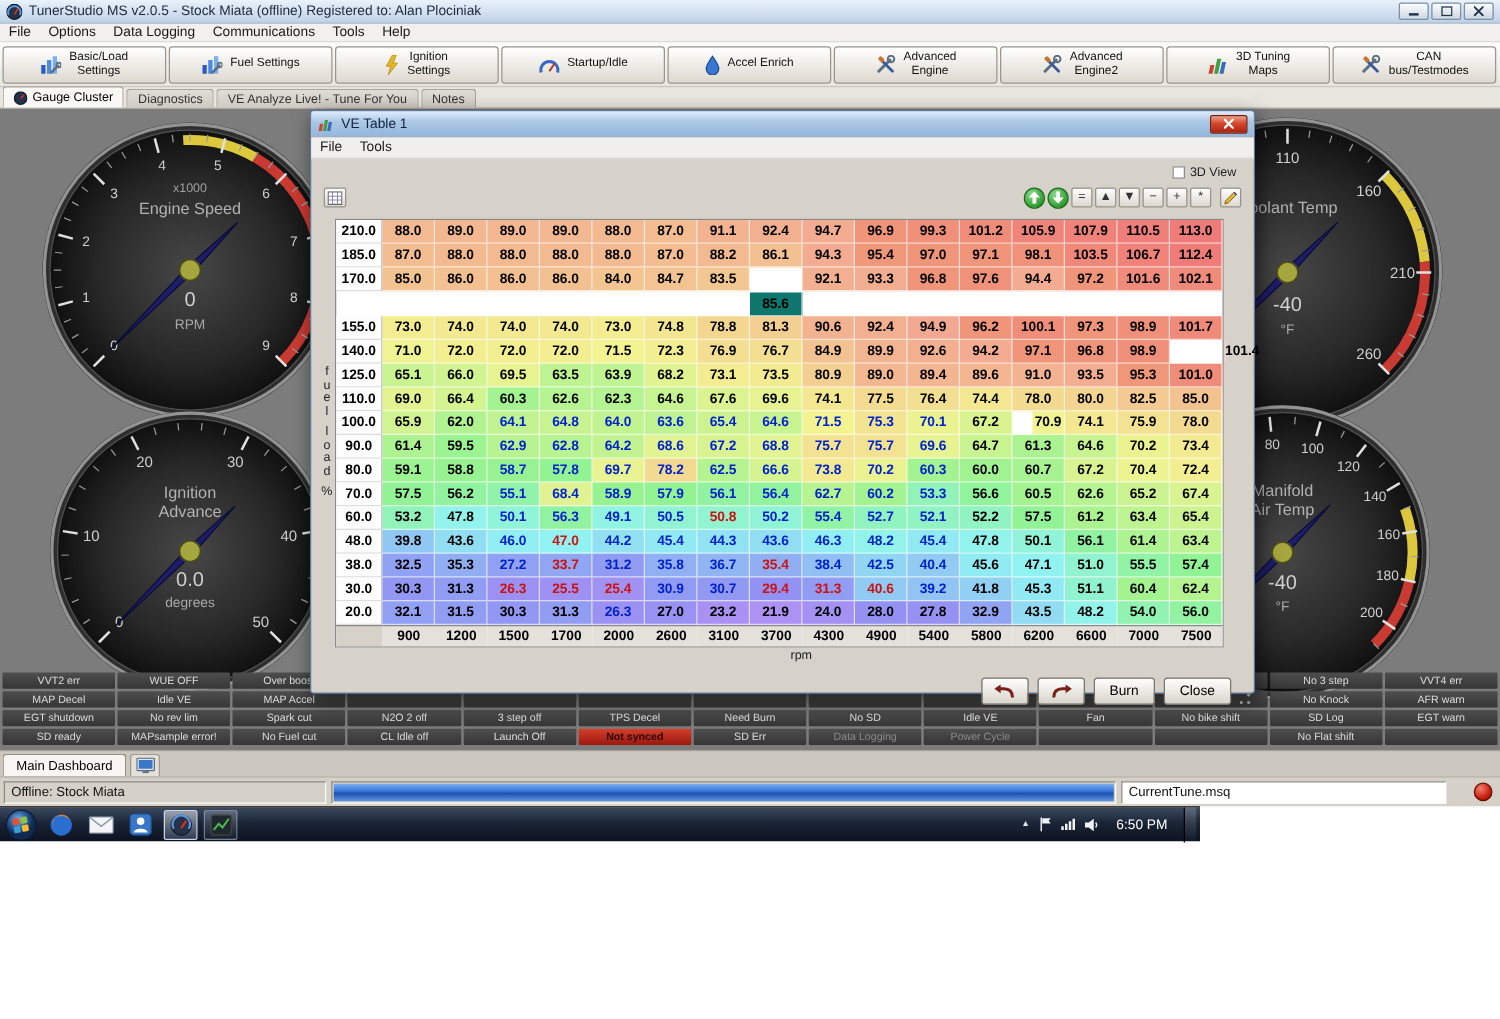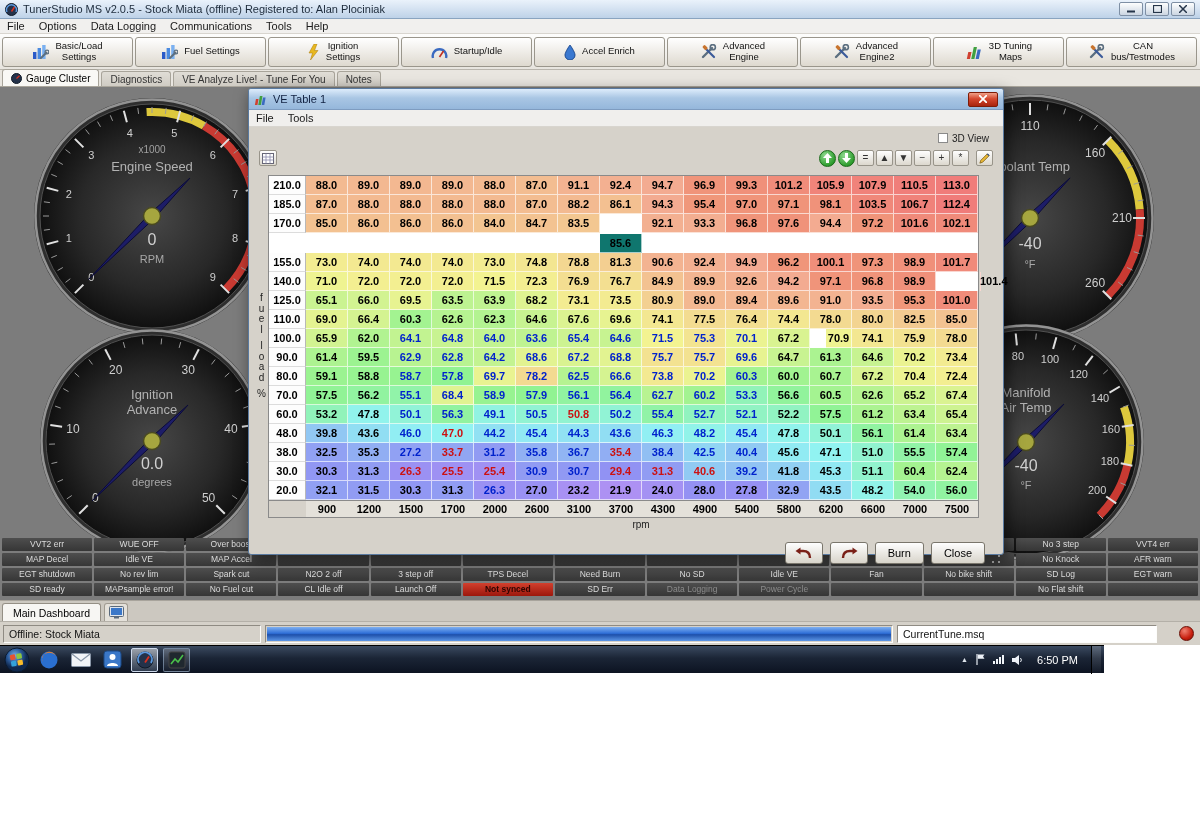--- a/index.html
+++ b/index.html
@@ -34,21 +34,21 @@
 #dash-tabs{position:absolute;top:600px;left:0;width:1200px;height:21px;background:#ccc8c0;border-top:1px solid #a8a49c;display:flex;align-items:flex-end;padding-left:2px;gap:3px}
 .dash-tab{height:18px;padding:0 10px;background:#f7f6f3;border:1px solid #948f85;border-bottom:none;border-radius:3px 3px 0 0;font-size:10.5px;display:flex;align-items:center;color:#000}
 .dash-icon-btn{height:18px;width:24px;display:flex;align-items:center;justify-content:center;border:1px solid #a09b91;border-bottom:none;border-radius:3px 3px 0 0;background:#e4e1da}
 #statusbar{position:absolute;top:621px;left:0;width:1200px;height:24px;background:#d5d1c9;border-top:1px solid #b4b0a8;display:flex;align-items:center;padding:0 3px;gap:4px;font-size:10.5px;color:#111}
 .sb-panel{border:1px solid;border-color:#8f8b83 #fdfdfb #fdfdfb #8f8b83;height:18px;display:flex;align-items:center;padding:0 5px;overflow:hidden;white-space:nowrap}
 #sb-offline{width:258px}
 #sb-progress{width:628px;padding:1px}
 #sb-progress .fill{height:100%;width:100%;background:linear-gradient(#7fb0f0,#2f6fd8 45%,#1e50aa 55%,#5c96e6)}
 #sb-file{width:260px;background:#fff}
 #sb-alert{width:15px;height:15px;border-radius:50%;background:radial-gradient(circle at 35% 30%,#f08070,#c82010 60%,#8a1004);border:1px solid #6a0c02;margin-left:auto;margin-right:3px}
-#taskbar{position:absolute;top:645px;left:0;width:1104px;height:28px;background:linear-gradient(#3b4a60,#1b2536 45%,#0c1321);border-top:1px solid #000;display:flex;align-items:center;padding:0 3px;gap:5px}
+#taskbar{position:absolute;top:645px;left:0;width:960px;height:28px;background:linear-gradient(#3b4a60,#1b2536 45%,#0c1321);border-top:1px solid #000;display:flex;align-items:center;padding:0 3px;gap:5px}
 .tk-icon{width:27px;height:24px;display:flex;align-items:center;justify-content:center;border-radius:2px}
 .tk-icon.running{border:1px solid rgba(170,195,225,.5);background:linear-gradient(rgba(255,255,255,.22),rgba(255,255,255,.04))}
 .tk-icon.active{border:1px solid #ccd8ea;background:linear-gradient(rgba(255,255,255,.5),rgba(170,200,235,.22))}
 #tray{margin-left:auto;display:flex;align-items:center;gap:7px;color:#fff}
 .tray-arrow{font-size:7px;color:#dfe5ec}
 .net-bars{display:flex;align-items:flex-end;gap:1px}
 .net-bars i{display:block;width:2px;background:#f0f4f8}
 .clock{font-size:11px;color:#fff;padding:0 6px}
 .desk-strip{width:10px;height:28px;border-left:1px solid #000;background:linear-gradient(rgba(255,255,255,.18),rgba(255,255,255,.02))}
 

